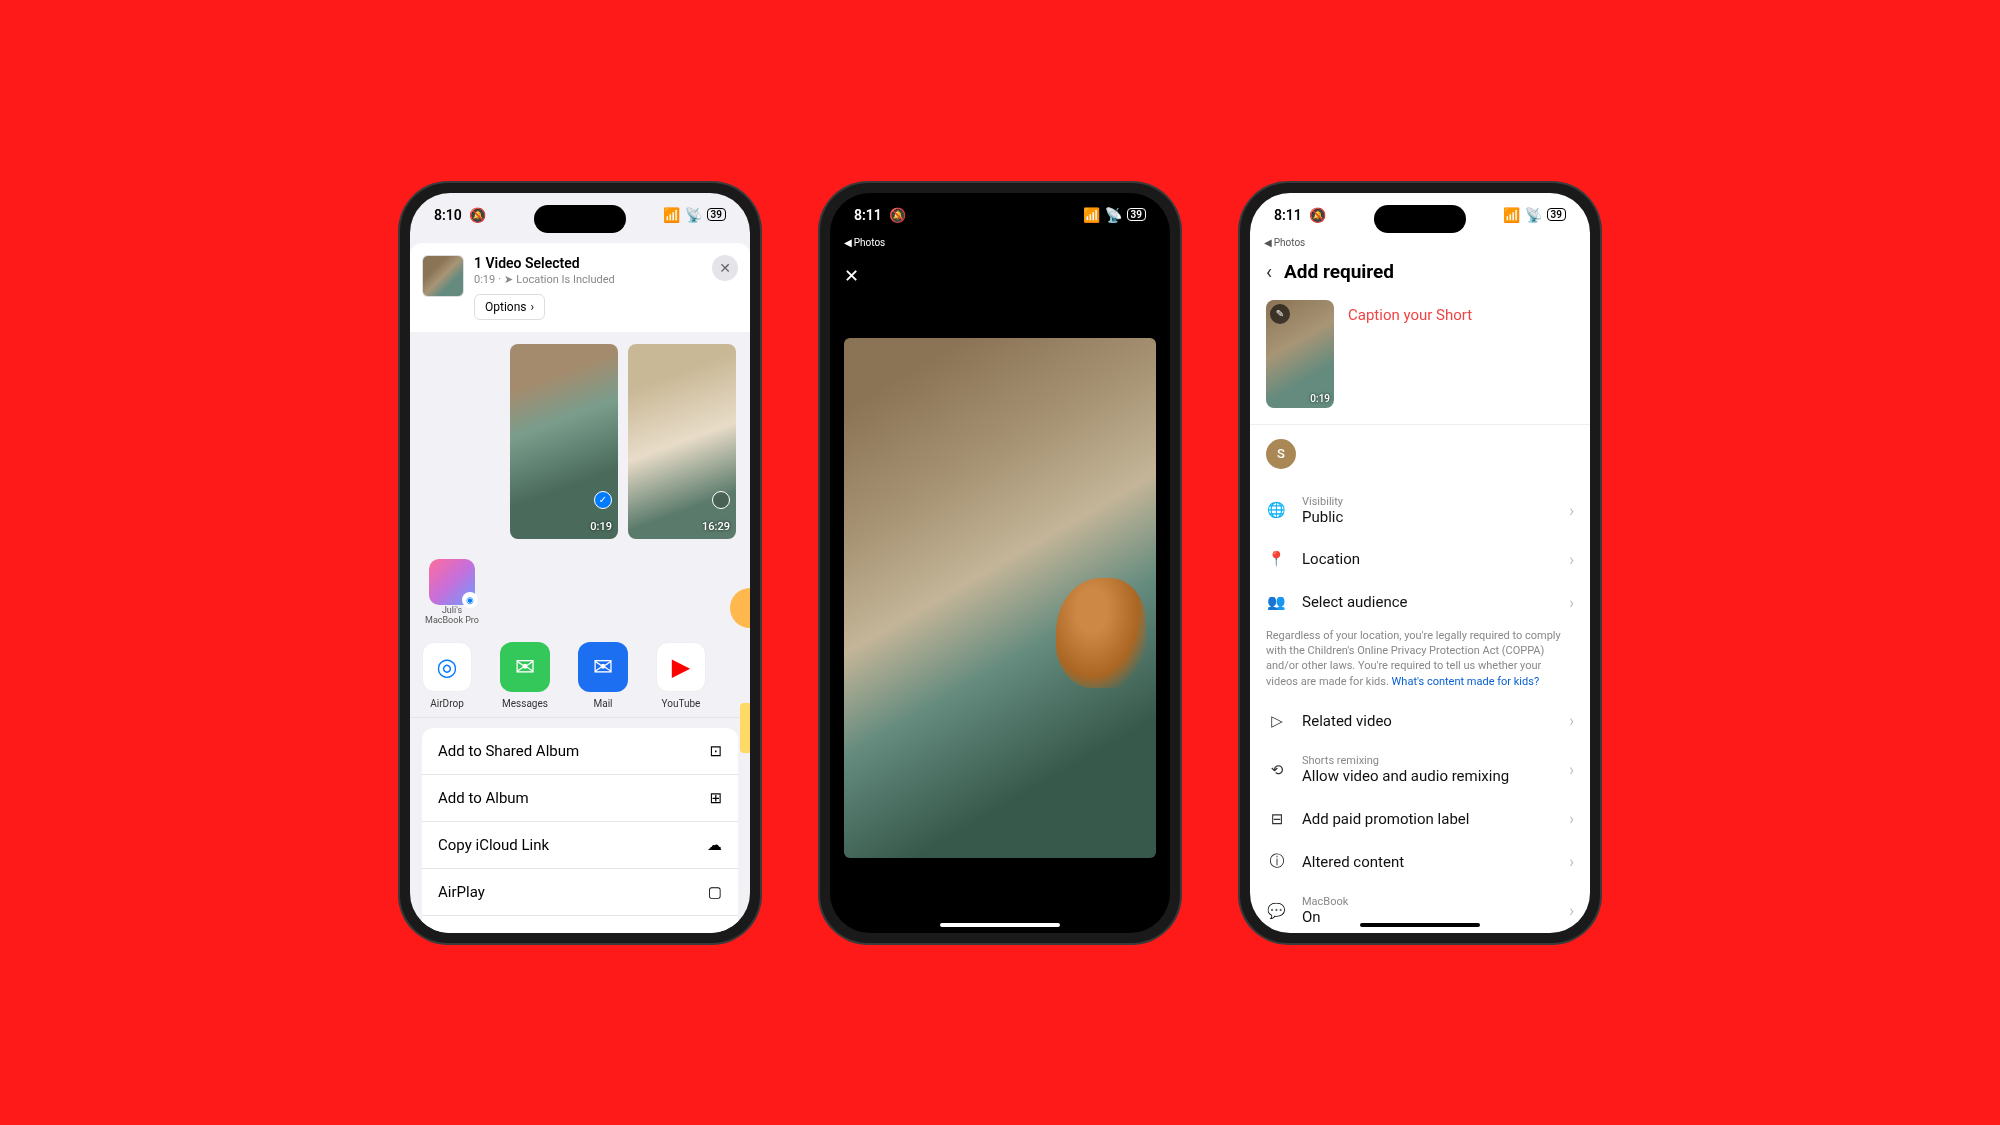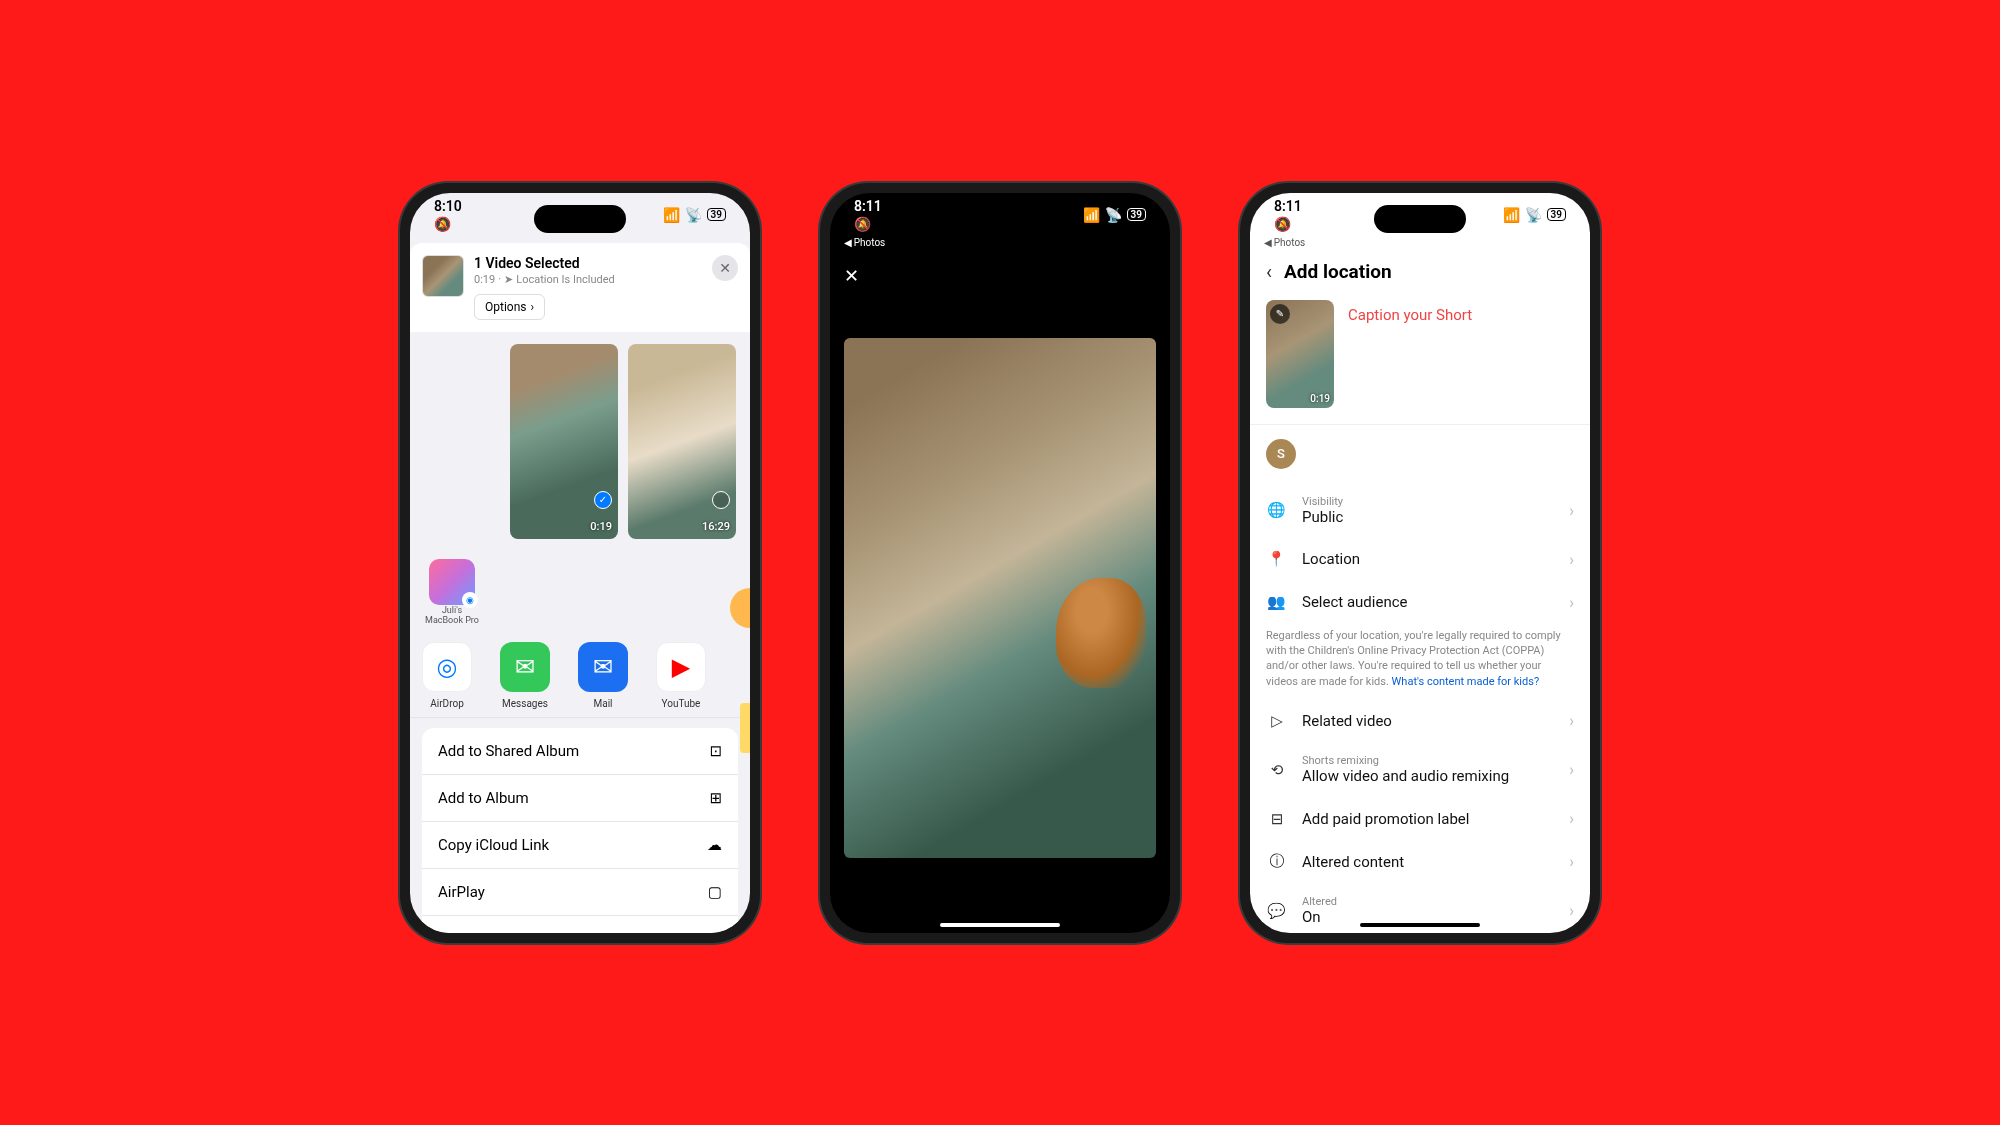--- a/index.html
+++ b/index.html
@@ -1,21 +1,21 @@
 <!DOCTYPE html>
 <html><head>
 <meta charset="utf-8">
 <style>
 * { margin: 0; padding: 0; box-sizing: border-box; font-family: -apple-system, BlinkMacSystemFont, "Segoe UI", Roboto, sans-serif; }
 body { background: #ff1a1a; width: 2000px; height: 1125px; display: flex; justify-content: center; align-items: center; gap: 60px; }
 .phone { width: 360px; height: 760px; background: #1a1a1a; border-radius: 48px; padding: 10px; position: relative; box-shadow: 0 0 0 2px #3a3a3a; }
 .screen { width: 100%; height: 100%; background: #fff; border-radius: 40px; overflow: hidden; position: relative; }
 .island { position: absolute; top: 12px; left: 50%; transform: translateX(-50%); width: 92px; height: 28px; background: #000; border-radius: 20px; z-index: 100; }
 .status-bar { height: 44px; display: flex; justify-content: space-between; align-items: center; padding: 0 24px; font-size: 14px; font-weight: 600; }
-.status-left { display: flex; gap: 2px; flex-direction: column; }
+.status-left { display: flex; align-items: center; gap: 8px; }
 .status-right { display: flex; align-items: center; gap: 4px; }
 .sub-status { font-size: 10px; padding: 0 14px; color: #fff; display: flex; align-items: center; gap: 2px; }
 
 
 .p1 .screen { background: #f2f2f6; }
 .share-header { background: #fff; border-radius: 12px 12px 0 0; margin-top: 6px; padding: 12px; display: flex; align-items: flex-start; gap: 10px; position: relative; }
 .share-thumb { width: 42px; height: 42px; border-radius: 6px; background: linear-gradient(135deg,#8b7355 30%,#a89576 50%,#648b7e 70%); border: 1px solid #ddd; }
 .share-title { font-size: 14px; font-weight: 600; }
 .share-sub { font-size: 11px; color: #888; display: flex; align-items: center; gap: 3px; margin-top: 2px; }
 .close-x { position: absolute; right: 12px; top: 12px; width: 26px; height: 26px; border-radius: 50%; background: #e5e5e9; display: flex; align-items: center; justify-content: center; color: #666; font-size: 14px; }
@@ -225,21 +225,21 @@
         <span style="border:1px solid #000;border-radius:4px;padding:0 3px;font-size:10px;">39</span>
       </div>
     </div>
     <div class="sub-status" style="color:#555">
       <span>◀</span>
       <span>Photos</span>
     </div>
 
     <div class="add-header">
       <span class="back-chev">‹</span>
-      <span class="add-title">Add location</span>
+      <span class="add-title">Add required</span>
     </div>
 
     <div class="caption-row">
       <div class="caption-thumb">
         <div class="edit-badge">✎</div>
         <div class="media-dur">0:19</div>
       </div>
       <div class="caption-input">Caption your Short</div>
     </div>
 
@@ -303,21 +303,21 @@
       <div class="detail-item">
         <div class="detail-icon">ⓘ</div>
         <div class="detail-text">
             <div class="detail-value">Altered content</div>
           </div>
         <div class="chev-r">›</div>
       </div>
       <div class="detail-item">
         <div class="detail-icon">💬</div>
         <div class="detail-text">
-          <div class="detail-label-sm">Altered</div>
+          <div class="detail-label-sm">MacBook</div>
           <div class="detail-value">On</div>
         </div>
         <div class="chev-r">›</div>
       </div>
     </div>
 
     <div class="home-ind"></div>
   </div>
 </div>
 

